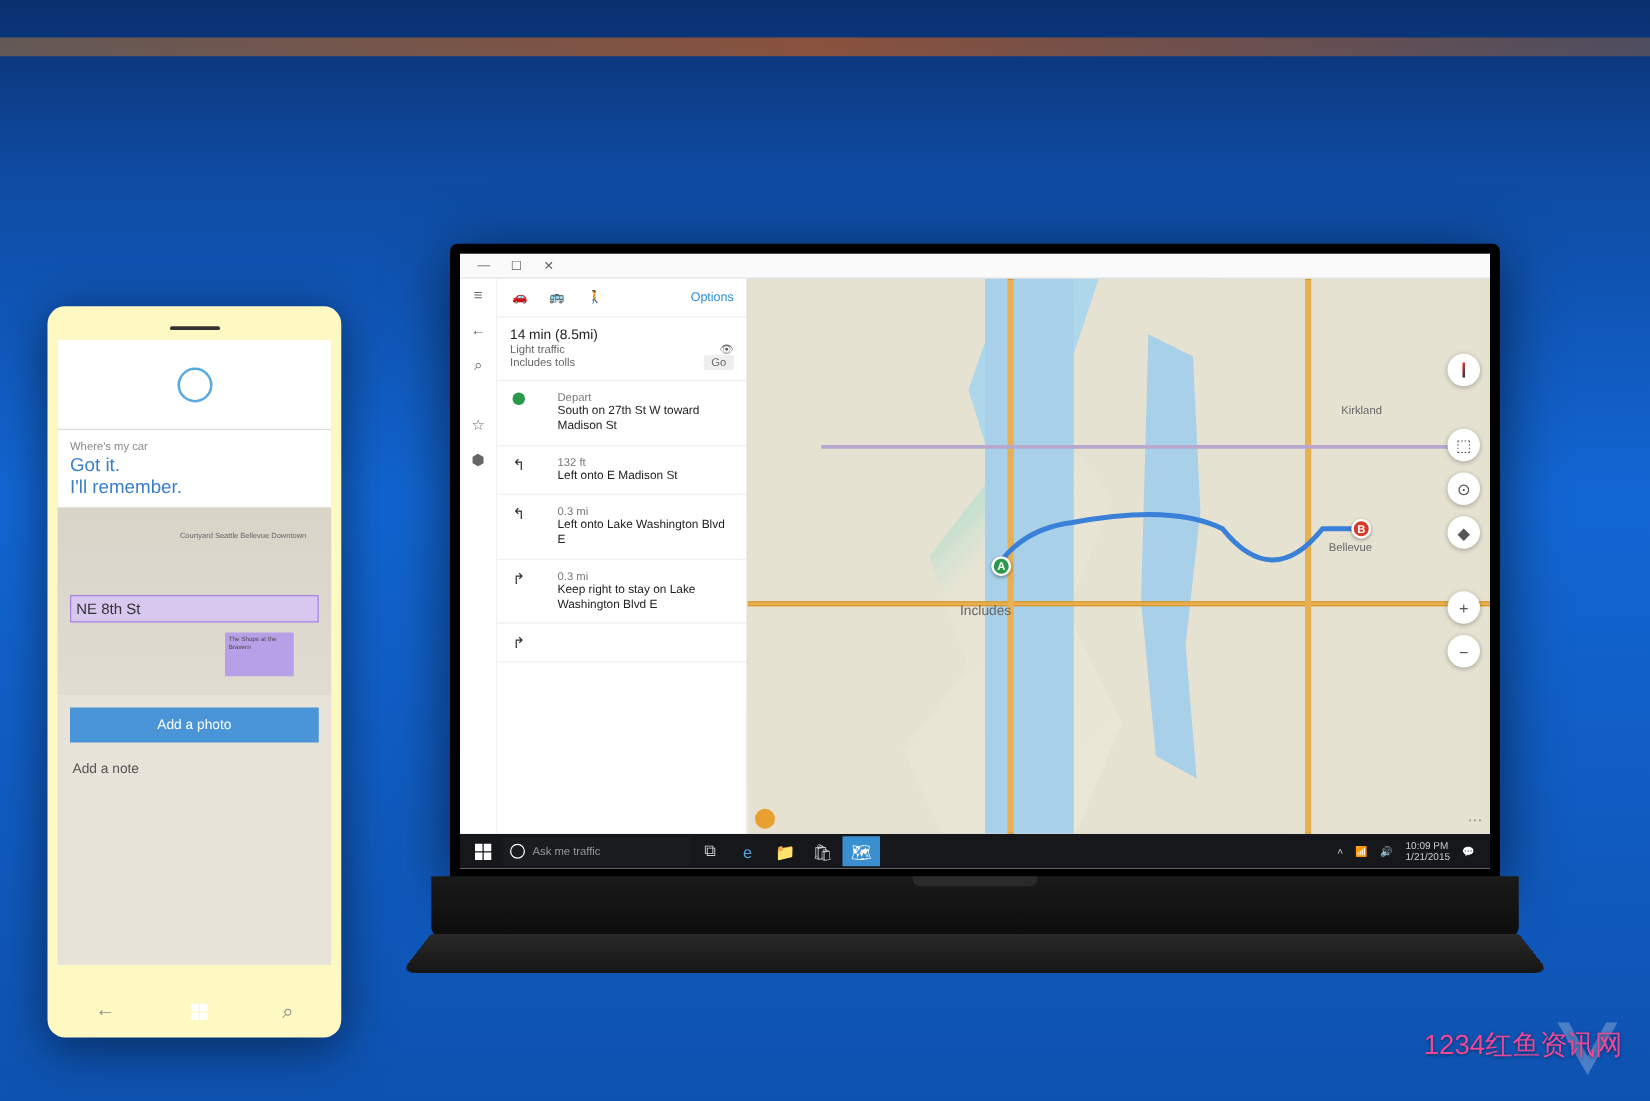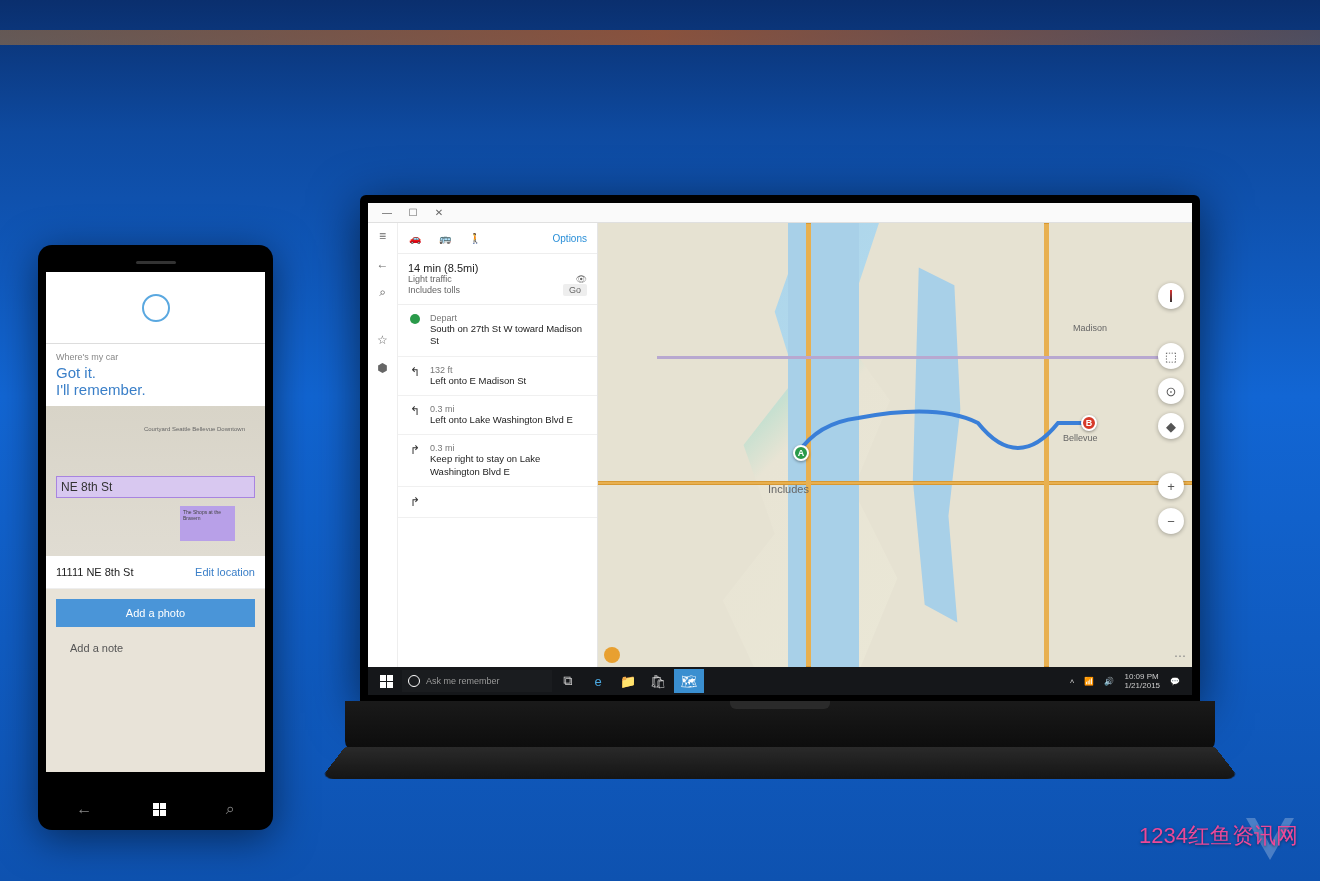--- a/index.html
+++ b/index.html
@@ -1,36 +1,36 @@
 <!DOCTYPE html>
 <html><head>
 <meta charset="utf-8">
 <style>
 *{margin:0;padding:0;box-sizing:border-box;font-family:"Segoe UI",Arial,sans-serif}
 body{width:1320px;height:881px;background:linear-gradient(180deg,#0a2f6e 0%,#0e4aa0 15%,#1266d4 45%,#0e52b0 100%);position:relative;overflow:hidden}
 .orange-bar{position:absolute;top:30px;left:0;right:0;height:15px;background:linear-gradient(90deg,rgba(233,140,30,.4) 0%,rgba(220,100,20,.6) 50%,rgba(233,130,30,.3) 100%)}
-.phone{position:absolute;left:38px;top:245px;width:235px;height:585px;background:#000000;border-radius:14px;padding:10px 8px 40px;box-shadow:0 8px 40px rgba(0,0,0,.5)}
+.phone{position:absolute;left:38px;top:245px;width:235px;height:585px;background:#fef9c3;border-radius:14px;padding:10px 8px 40px;box-shadow:0 8px 40px rgba(0,0,0,.5)}
 .phone-speaker{width:40px;height:3px;background:#333;margin:6px auto 8px;border-radius:2px}
 .phone-screen{width:100%;height:500px;background:#e8e3d8;position:relative;overflow:hidden}
 .ph-head{background:#fff;height:72px;display:flex;flex-direction:column;align-items:center;justify-content:center;border-bottom:1px solid #ddd}
 .ph-ring{width:28px;height:28px;border:2px solid #5aa8e0;border-radius:50%}
 .ph-sec{padding:8px 10px;background:#fff}
 .ph-q{font-size:9px;color:#888}
 .ph-a1{font-size:15px;color:#3a7fc8;margin-top:2px}
 .ph-a2{font-size:15px;color:#3a7fc8}
 .ph-map{height:150px;background:linear-gradient(180deg,#d8d4c8 0%,#e0dcd2 100%);position:relative;padding:10px}
 .ph-map-label{position:absolute;top:20px;right:20px;font-size:6px;color:#666}
 .ph-route{position:absolute;left:10px;right:10px;top:70px;height:22px;background:#d8c8f0;border:1px solid #a884e0}
 .ph-street{position:absolute;left:15px;top:74px;font-size:12px;color:#333;font-weight:500}
 .ph-bubble{position:absolute;right:30px;bottom:15px;width:55px;height:35px;background:#b8a0e8;font-size:5px;color:#444;padding:3px}
 .ph-loc{background:#fff;padding:10px;display:flex;justify-content:space-between;align-items:center;border-bottom:1px solid #eee}
 .ph-addr{font-size:11px;color:#222;font-weight:500}
 .ph-edit{font-size:11px;color:#3a7fc8}
 .ph-btn{margin:10px;background:#4a95d8;color:#fff;text-align:center;padding:8px;font-size:11px}
-.ph-note{padding:5px 24px;font-size:11px;color:#555}
+.ph-note{padding:5px 12px;font-size:11px;color:#555}
 .ph-nav{position:absolute;bottom:5px;left:8px;right:8px;height:32px;display:flex;justify-content:space-around;align-items:center;color:#888}
 .laptop{position:absolute;left:345px;top:195px;width:870px;height:612px}
 .lap-screen{width:840px;height:508px;background:#000;border-radius:6px 6px 0 0;padding:8px;margin:0 auto;box-shadow:0 10px 50px rgba(0,0,0,.6)}
 .lap-inner{width:100%;height:100%;background:#fff;position:relative;overflow:hidden}
 .titlebar{height:20px;background:#fafafa;display:flex;align-items:center;padding:0 6px;font-size:9px;color:#444;border-bottom:1px solid #e0e0e0}
 .titlebar .ttl{flex:1}
 .titlebar .wbtn{width:26px;text-align:center;font-size:10px;color:#666;cursor:pointer}
 .app-body{display:flex;height:calc(100% - 48px)}
 .rail{width:30px;background:#fff;border-right:1px solid #eee;display:flex;flex-direction:column;align-items:center;padding-top:6px;gap:14px;color:#666;font-size:12px}
 .rail .ic{cursor:pointer}
@@ -40,21 +40,21 @@
 .p-modes .m{width:16px;height:14px;color:#888;cursor:pointer;display:flex;align-items:center;justify-content:center}
 .p-modes .m.on{color:#2a8fd8}
 .p-modes .opt{color:#2a8fd8;font-size:10px;cursor:pointer;margin-left:auto}
 .p-pt{display:flex;align-items:center;gap:8px;padding:4px 0}
 .dot{width:10px;height:10px;border-radius:50%;flex-shrink:0}
 .dotA{background:#2a9a4a}
 .dotB{background:#d63a2a}
 .p-sum .t1{font-size:11px;color:#222}
 .p-sum .t2{font-size:9px;color:#666;display:flex;justify-content:space-between;align-items:center}
 .p-sum .go{background:#eee;padding:1px 6px;border-radius:2px;cursor:pointer}
-.p-step{padding:8px 10px;border-bottom:1px solid #f0f0f0;display:flex;gap:8px}
+.p-step{padding:8px 10px;border-bottom:1px solid #f0f0f0;display:flex;gap:24px}
 .p-step .sic{width:14px;font-size:12px;color:#333;flex-shrink:0;text-align:center}
 .p-step .stxt .d{font-size:9px;color:#777}
 .p-step .stxt .i{font-size:9.5px;color:#222;line-height:1.3}
 .map{flex:1;position:relative;background:linear-gradient(135deg,#a8d0e8 0%,#b0d8ec 30%,#c8e0d0 35%,#e8e4d4 40%,#ecead8 100%);overflow:hidden}
 .land{position:absolute;background:#e6e2d2}
 .land.w{left:0;top:0;width:35%;height:100%;clip-path:polygon(0 0,100% 0,85% 20%,95% 35%,70% 50%,85% 70%,60% 85%,75% 100%,0 100%)}
 .land.e{right:0;top:0;width:62%;height:100%;clip-path:polygon(15% 0,100% 0,100% 100%,10% 100%,20% 80%,8% 60%,18% 40%,5% 25%)}
 .water1{position:absolute;left:32%;top:0;width:12%;height:100%;background:#a8d0e8}
 .water2{position:absolute;left:52%;top:10%;width:10%;height:80%;background:#a8d0e8;clip-path:polygon(20% 0,80% 5%,90% 40%,70% 70%,85% 100%,30% 95%,10% 60%)}
 .hw{position:absolute;height:4px;background:#e8b050;border-top:1px solid #d89830;border-bottom:1px solid #d89830}
@@ -97,24 +97,20 @@
       <div class="ph-q">Where's my car</div>
       <div class="ph-a1">Got it.</div>
       <div class="ph-a2">I'll remember.</div>
     </div>
     <div class="ph-map">
       <div class="ph-map-label">Courtyard Seattle Bellevue Downtown</div>
       <div class="ph-route"></div>
       <div class="ph-street">NE 8th St</div>
       <div class="ph-bubble">The Shops at the Bravern</div>
     </div>
-    <div class="ph-loc">
-      <span class="ph-addr">11111 NE 8th St</span>
-      <span class="ph-edit">Edit location</span>
-    </div>
     <div class="ph-btn">Add a photo</div>
     <div class="ph-note">Add a note</div>
   </div>
   <div class="ph-nav">
     <span>←</span>
     <span>
         <span class="win-grid">
           <span></span>
           <span></span>
           <span></span>
@@ -202,21 +198,21 @@
           <div class="hw" style="left:35%;top:0;bottom:0;width:5px;height:auto"></div>
           <div class="hw" style="left:75%;top:0;bottom:0;width:5px;height:auto"></div>
           <div class="rd" style="left:10%;right:5%;top:30%"></div>
           <svg class="route" style="left:0;top:0;width:100%;height:100%">
               <path d="M 200 230 Q 220 200 260 195 Q 340 180 380 200 Q 420 250 460 200 L 490 200"></path>
             </svg>
           <div class="pin pinA" style="left:195px;top:222px">A</div>
           <div class="pin pinB" style="left:483px;top:192px">B</div>
           <div class="city" style="left:170px;top:260px">Includes</div>
           <div class="city" style="left:465px;top:210px;font-size:9px">Bellevue</div>
-          <div class="city" style="left:475px;top:100px;font-size:9px">Madison</div>
+          <div class="city" style="left:475px;top:100px;font-size:9px">Kirkland</div>
           <div class="mctl compass"></div>
           <div class="mctl" style="top:120px">⬚</div>
           <div class="mctl" style="top:155px">⊙</div>
           <div class="mctl" style="top:190px">◆</div>
           <div class="mctl" style="top:250px">+</div>
           <div class="mctl" style="top:285px">−</div>
           <div style="position:absolute;right:6px;bottom:4px;color:#888;font-size:12px">⋯</div>
           <div style="position:absolute;left:6px;bottom:4px;width:16px;height:16px;background:#e8a030;border-radius:50%"></div>
         </div>
       </div>
@@ -224,21 +220,21 @@
         <div class="tb-start">
             <span class="win-grid">
               <span></span>
               <span></span>
               <span></span>
               <span></span>
             </span>
           </div>
         <div class="tb-search">
           <span class="o"></span>
-          <span class="t">Ask me remember</span>
+          <span class="t">Ask me traffic</span>
         </div>
         <div class="tb-ic" style="color:#ccc">⧉</div>
         <div class="tb-ic" style="color:#4aa8e0">e</div>
         <div class="tb-ic">📁</div>
         <div class="tb-ic" style="color:#ccc">🛍</div>
         <div class="tb-ic" style="background:#3a8fd0;color:#fff;width:30px">🗺</div>
         <div class="tb-right">
           <span>˄</span>
           <span>📶</span>
           <span>🔊</span>

